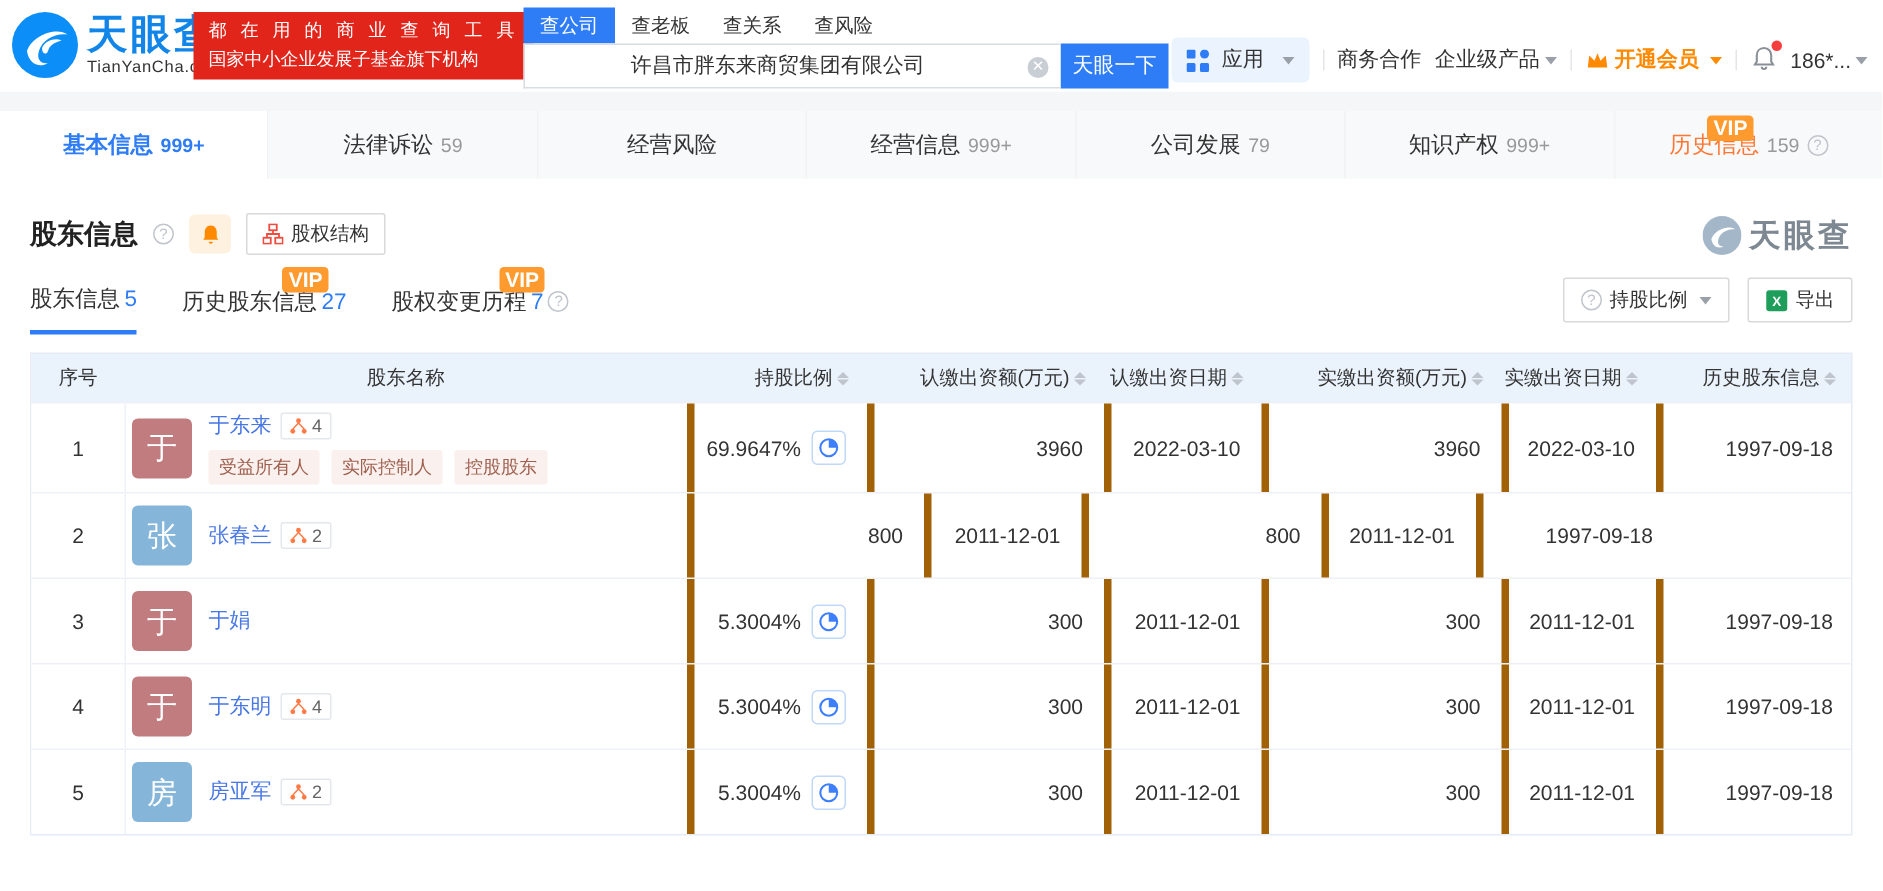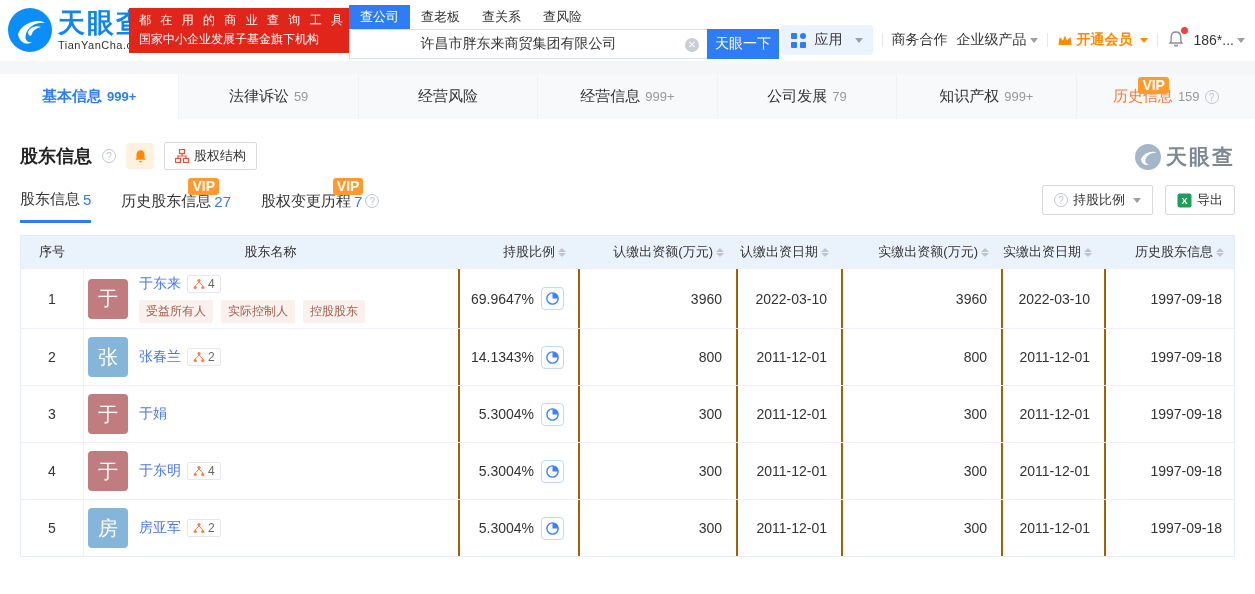--- a/index.html
+++ b/index.html
@@ -95,21 +95,21 @@
   .c2 { width:375px; }
   .c3 { width:120px; }
   .c4 { width:158px; }
   .c5 { width:105px; }
   .c6 { width:160px; }
   .c7 { width:103px; }
   .c8 { width:132px; }
   .num-r { text-align:right; padding-right:14px; }
   .th.num-r { display:flex; justify-content:flex-end; align-items:center; gap:3px; padding-right:12px; }
   .th.c2 { text-align:center; }
-  .td.c3, .td.c4, .td.c5, .td.c6, .td.c7, .td.c8 { border-left:2px solid #a16207; align-self:stretch;
+  .td.c3, .td.c4, .td.c5, .td.c6, .td.c7, .td.c8 { border-left:5px solid #a16207; align-self:stretch;
     display:flex; align-items:center; justify-content:flex-end; padding-right:14px; }
   .td.c2 { border-left:1px solid #EDF1F7; align-self:stretch; display:flex; align-items:center; }
   .sort { display:inline-flex; flex-direction:column; gap:1px; }
   .sort i { width:0; height:0; border-left:4px solid transparent; border-right:4px solid transparent; }
   .sort .up { border-bottom:4px solid #C0C4CC; }
   .sort .dn { border-top:4px solid #C0C4CC; }
 
   .namecell { display:flex; align-items:center; gap:11px; padding-left:4px; }
   .avatar { width:40px; height:40px; border-radius:4px; color:#fff; font-size:20px; display:flex;
     align-items:center; justify-content:center; flex:none; }
@@ -403,31 +403,20 @@
                 <circle cx="6" cy="2.5" r="1.6" fill="#FF7A45"></circle>
                   <circle cx="2.2" cy="9.5" r="1.6" fill="#FF7A45"></circle>
                   <circle cx="9.8" cy="9.5" r="1.6" fill="#FF7A45"></circle>
                 <path d="M6 4 L2.2 8 M6 4 L9.8 8" stroke="#FF7A45" stroke-width="1"></path>
               </svg>
               <span>2</span>
             </span>
           </div>
         </div>
       </div>
-      <div class="td c3">
-          <span class="ratio-cell">
-            <span>14.1343%</span>
-        <button class="pie-btn">
-              <svg width="15" height="15" viewBox="0 0 16 16">
-                <circle cx="8" cy="8" r="6" fill="none" stroke="#3D7FFF" stroke-width="1.5"></circle>
-                <path d="M8 8 L8 2 A6 6 0 0 1 14 8 Z" fill="#3D7FFF"></path>
-              </svg>
-            </button>
-          </span>
-        </div>
       <div class="td c4">800</div>
       <div class="td c5">2011-12-01</div>
       <div class="td c6">800</div>
       <div class="td c7">2011-12-01</div>
       <div class="td c8">1997-09-18</div>
     </div>
 
     <div class="tr">
       <div class="td c1">3</div>
       <div class="td c2">

